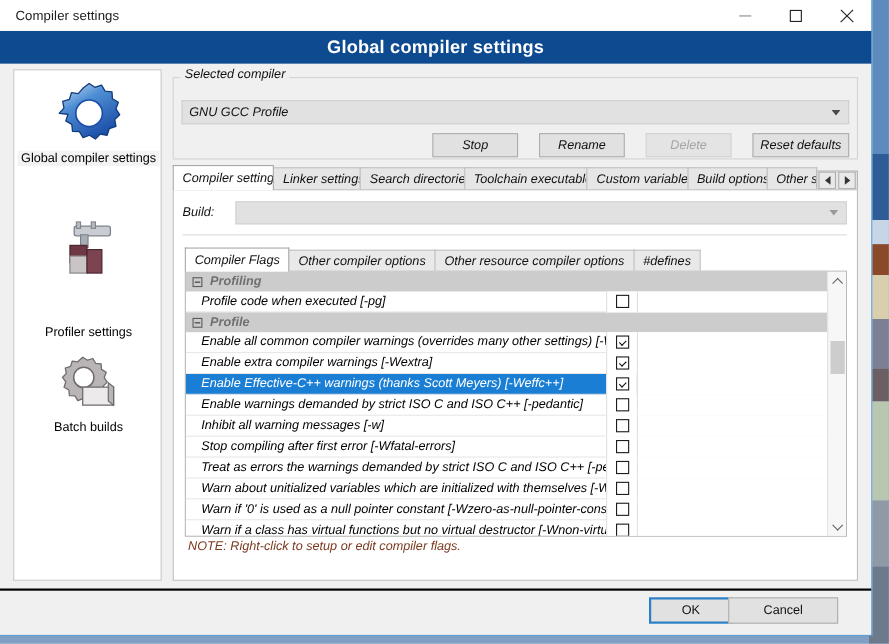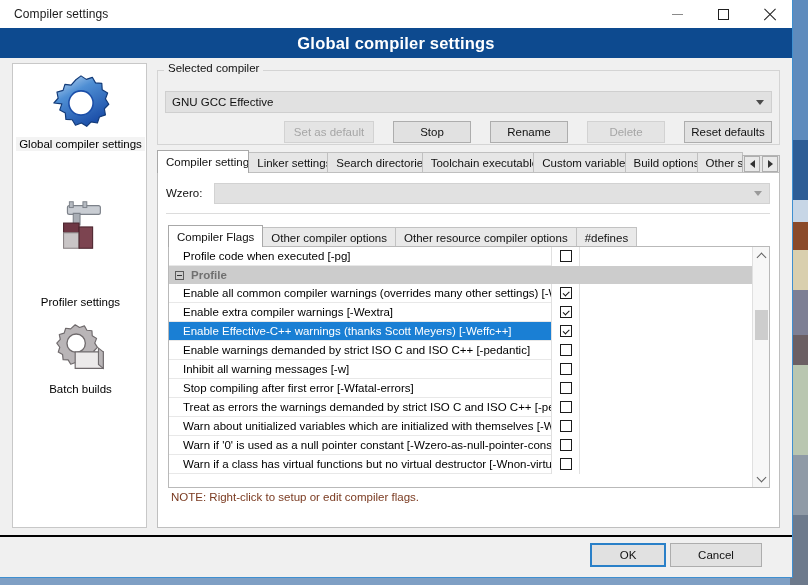--- a/index.html
+++ b/index.html
@@ -92,21 +92,21 @@
   }
   .nav-item.sel .nav-label { background: #f3f3f3; }
   .nav-label {
     font-size: 11.5px; color: #000; margin-top: 3px;
     padding: 1px 3px;
   }
   .nav-icon { width: 62px; height: 62px; display:block; }
 
   
   #content-panel {
-    position: absolute; left: 157px; top: 0; right: 12px; bottom: 0;
+    position: absolute; left: 157px; top: 0; right: 12px; bottom: 0; font-style: italic;
   }
 
   
   #sel-group {
     position: absolute; top: 12px; left: 0; right: 0; height: 75px;
     border: 1px solid #d4d4d4; border-radius: 0;
   }
   #sel-legend {
     position: absolute; top: -9px; left: 6px; background: #f0f0f0;
     padding: 0 4px; font-size: 11.5px; color: #111;
@@ -275,21 +275,21 @@
   }
   #ok-btn {
     position: absolute; right: 126px; top: 6px;
     width: 76px; height: 24px;
     background: #e1e1e1; border: 2px solid #2a80c8;
     font-size: 11.5px; color: #111;
     display: flex; align-items: center; justify-content: center;
   }
   #cancel-btn {
     position: absolute; right: 30px; top: 6px;
-    width: 92px; height: 24px;
+    width: 100px; height: 24px;
     background: #e1e1e1; border: 1px solid #adadad;
     font-size: 11.5px; color: #111;
     display: flex; align-items: center; justify-content: center;
   }
 </style>
 </head>
 <body>
 
 <div id="bg-strip">
   <div class="bg-band b1"></div>
@@ -366,25 +366,24 @@
         </svg>
         <div class="nav-label">Batch builds</div>
       </div>
     </div>
 
     <div id="content-panel">
 
       <div id="sel-group">
         <div id="sel-legend">Selected compiler</div>
         <div id="compiler-combo">
-          <span id="compiler-combo-text">GNU GCC Effective</span>
+          <span id="compiler-combo-text">GNU GCC Profile</span>
           <span id="compiler-combo-arrow"></span>
         </div>
         <div id="sel-buttons">
-          <div class="btn w-set disabled">Set as default</div>
           <div class="btn w-std">Stop</div>
           <div class="btn w-std">Rename</div>
           <div class="btn w-std disabled">Delete</div>
           <div class="btn w-reset">Reset defaults</div>
         </div>
       </div>
 
       <div id="tabstrip">
         <div class="tab active">Compiler settings</div>
         <div class="tab">Linker settings</div>
@@ -399,36 +398,40 @@
             </div>
           <div class="tabnav-btn">
               <span class="arr-r"></span>
             </div>
         </div>
       </div>
 
       <div id="tabpage">
 
         <div id="policy-row">
-          <div id="policy-label">Wzero:</div>
+          <div id="policy-label">Build:</div>
           <div id="policy-combo">
             <span id="policy-combo-arrow"></span>
           </div>
         </div>
         <div id="policy-sep"></div>
 
         <div id="inner-tabstrip">
           <div class="itab active">Compiler Flags</div>
           <div class="itab">Other compiler options</div>
           <div class="itab">Other resource compiler options</div>
           <div class="itab">#defines</div>
         </div>
 
         <div id="flags-list">
           <div id="flags-rows">
+              <div class="grp-row">
+                <span class="grp-toggle"></span>
+                <span>Profiling</span>
+              </div>
               <div class="flag-row">
                 <span class="flag-text">Profile code when executed  [-pg]</span>
                 <span class="flag-check-cell">
                   <span class="cbox"></span>
                 </span>
                 <span class="flag-tail"></span>
               </div>
               <div class="grp-row">
                 <span class="grp-toggle"></span>
                 <span>Profile</span>

